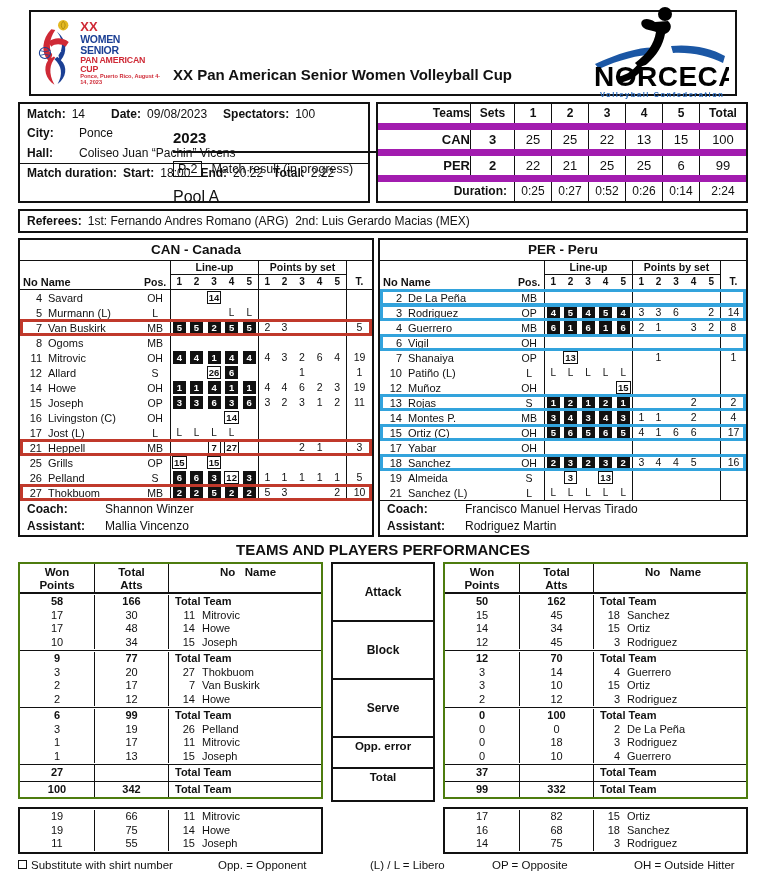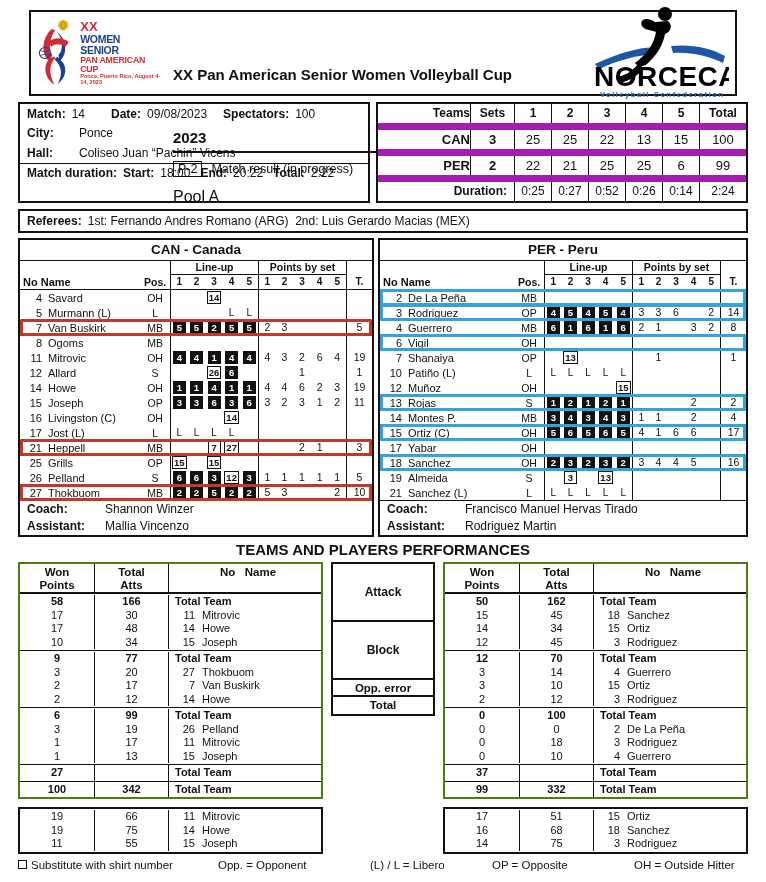--- a/index.html
+++ b/index.html
@@ -95,21 +95,21 @@
   .p-section { border-bottom: 1.5px solid #111; padding: 1px 0; }
   .p-opp { border-bottom: 1.5px solid #111; }
   .p-opp .p-row, .p-total .p-row { height: 15.5px; line-height: 15.5px; }
   .p-no { display: inline-block; width: 20px; text-align: right; margin-right: 7px; }
   .p-best { margin-top: 8px; border: 2px solid #111; padding: 1px 0; }
 
   .skills-col { width: 104px; flex: none; }
   .sk-main { border: 2px solid #111; text-align: center; }
   .sk-head { height: 30px; border-bottom: 2px solid #111; font-weight: bold; font-size: 11.5px; line-height: 13px; padding: 2px 14px 0; }
   .sk-tall { height: 58px; border-bottom: 2px solid #111; font-weight: bold; font-size: 12px; display: flex; align-items: center; justify-content: center; }
-  .sk-short { height: 17px; font-weight: bold; font-size: 11.5px; line-height: 16px; }
+  .sk-short { height: 31px; font-weight: bold; font-size: 11.5px; line-height: 16px; }
   .sk-opp { border-bottom: 2px solid #111; }
   .sk-best { margin-top: 8px; border: 2px solid #111; height: 45px; display: flex; align-items: center; justify-content: center; font-weight: bold; font-size: 12px; text-align: center; }
 
   
   .legend { margin: 5px 18px 0; font-size: 11.5px; }
   .lg-row { display: grid; grid-template-columns: 200px 152px 122px 142px auto; margin-bottom: 2px; }
   .lg-cell { display: flex; align-items: center; white-space: nowrap; }
   .sq { display: inline-block; width: 9px; height: 9px; margin-right: 4px; flex: none; }
   .sq-f { background: #111; }
   .sq-e { border: 1.2px solid #111; background: #fff; }
@@ -1038,20 +1038,21 @@
           <div class="p-cell">11</div>
           <div class="p-cell blx">55</div>
           <div class="p-cell blx p-namecol"><span class="p-no">15</span><span>Joseph</span></div>
         </div>
       </div>
     </div>
   <div class="skills-col">
     <div class="sk-main">
       <div class="sk-tall">Attack</div>
       <div class="sk-tall">Block</div>
+      <div class="sk-tall">Serve</div>
       <div class="sk-short sk-opp">Opp. error</div>
       <div class="sk-short">Total</div>
     </div>
   </div>
   <div class="perf-col">
       <div class="p-main">
         <div class="p-row p-head">
           <div class="p-cell">
             <div>Won</div>
             <div>Points</div>
@@ -1139,21 +1140,21 @@
           <div class="p-row b">
             <div class="p-cell">99</div>
             <div class="p-cell blx">332</div>
             <div class="p-cell blx p-namecol"><span>Total Team</span></div>
           </div>
         </div>
       </div>
       <div class="p-best">
         <div class="p-row">
           <div class="p-cell">17</div>
-          <div class="p-cell blx">51</div>
+          <div class="p-cell blx">82</div>
           <div class="p-cell blx p-namecol"><span class="p-no">15</span><span>Ortiz</span></div>
         </div>
         <div class="p-row">
           <div class="p-cell">16</div>
           <div class="p-cell blx">68</div>
           <div class="p-cell blx p-namecol"><span class="p-no">18</span><span>Sanchez</span></div>
         </div>
         <div class="p-row">
           <div class="p-cell">14</div>
           <div class="p-cell blx">75</div>

